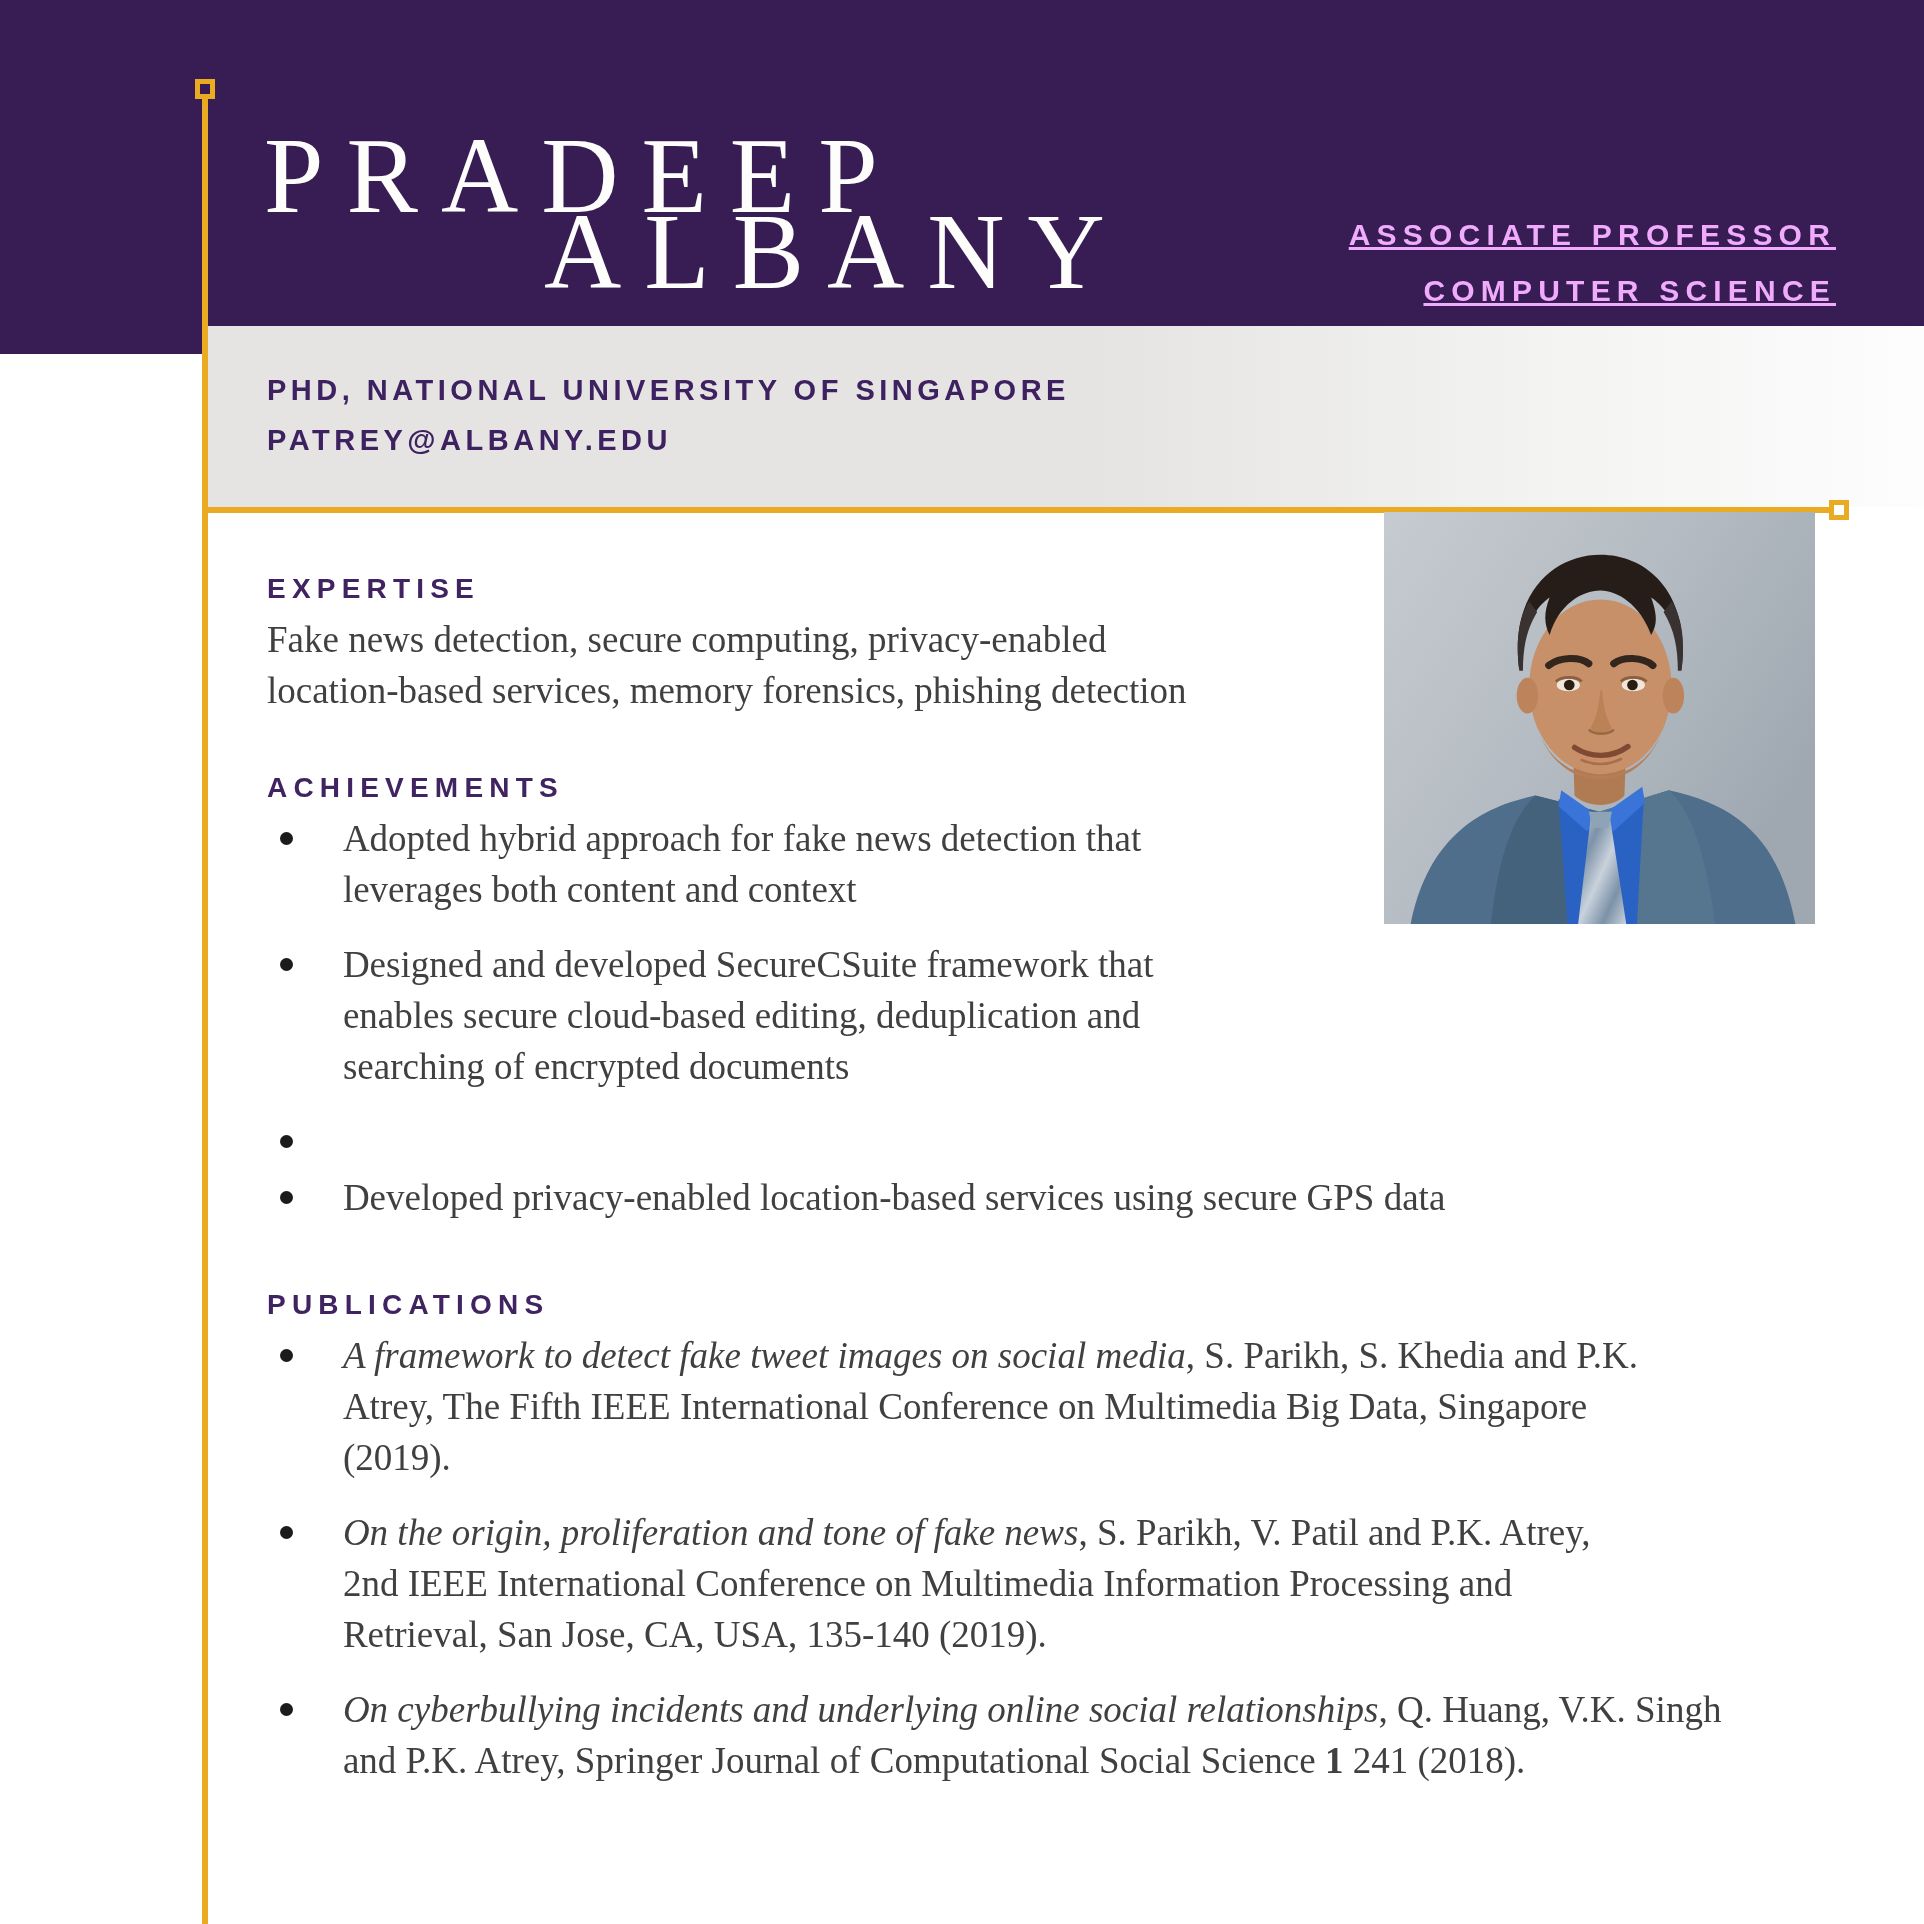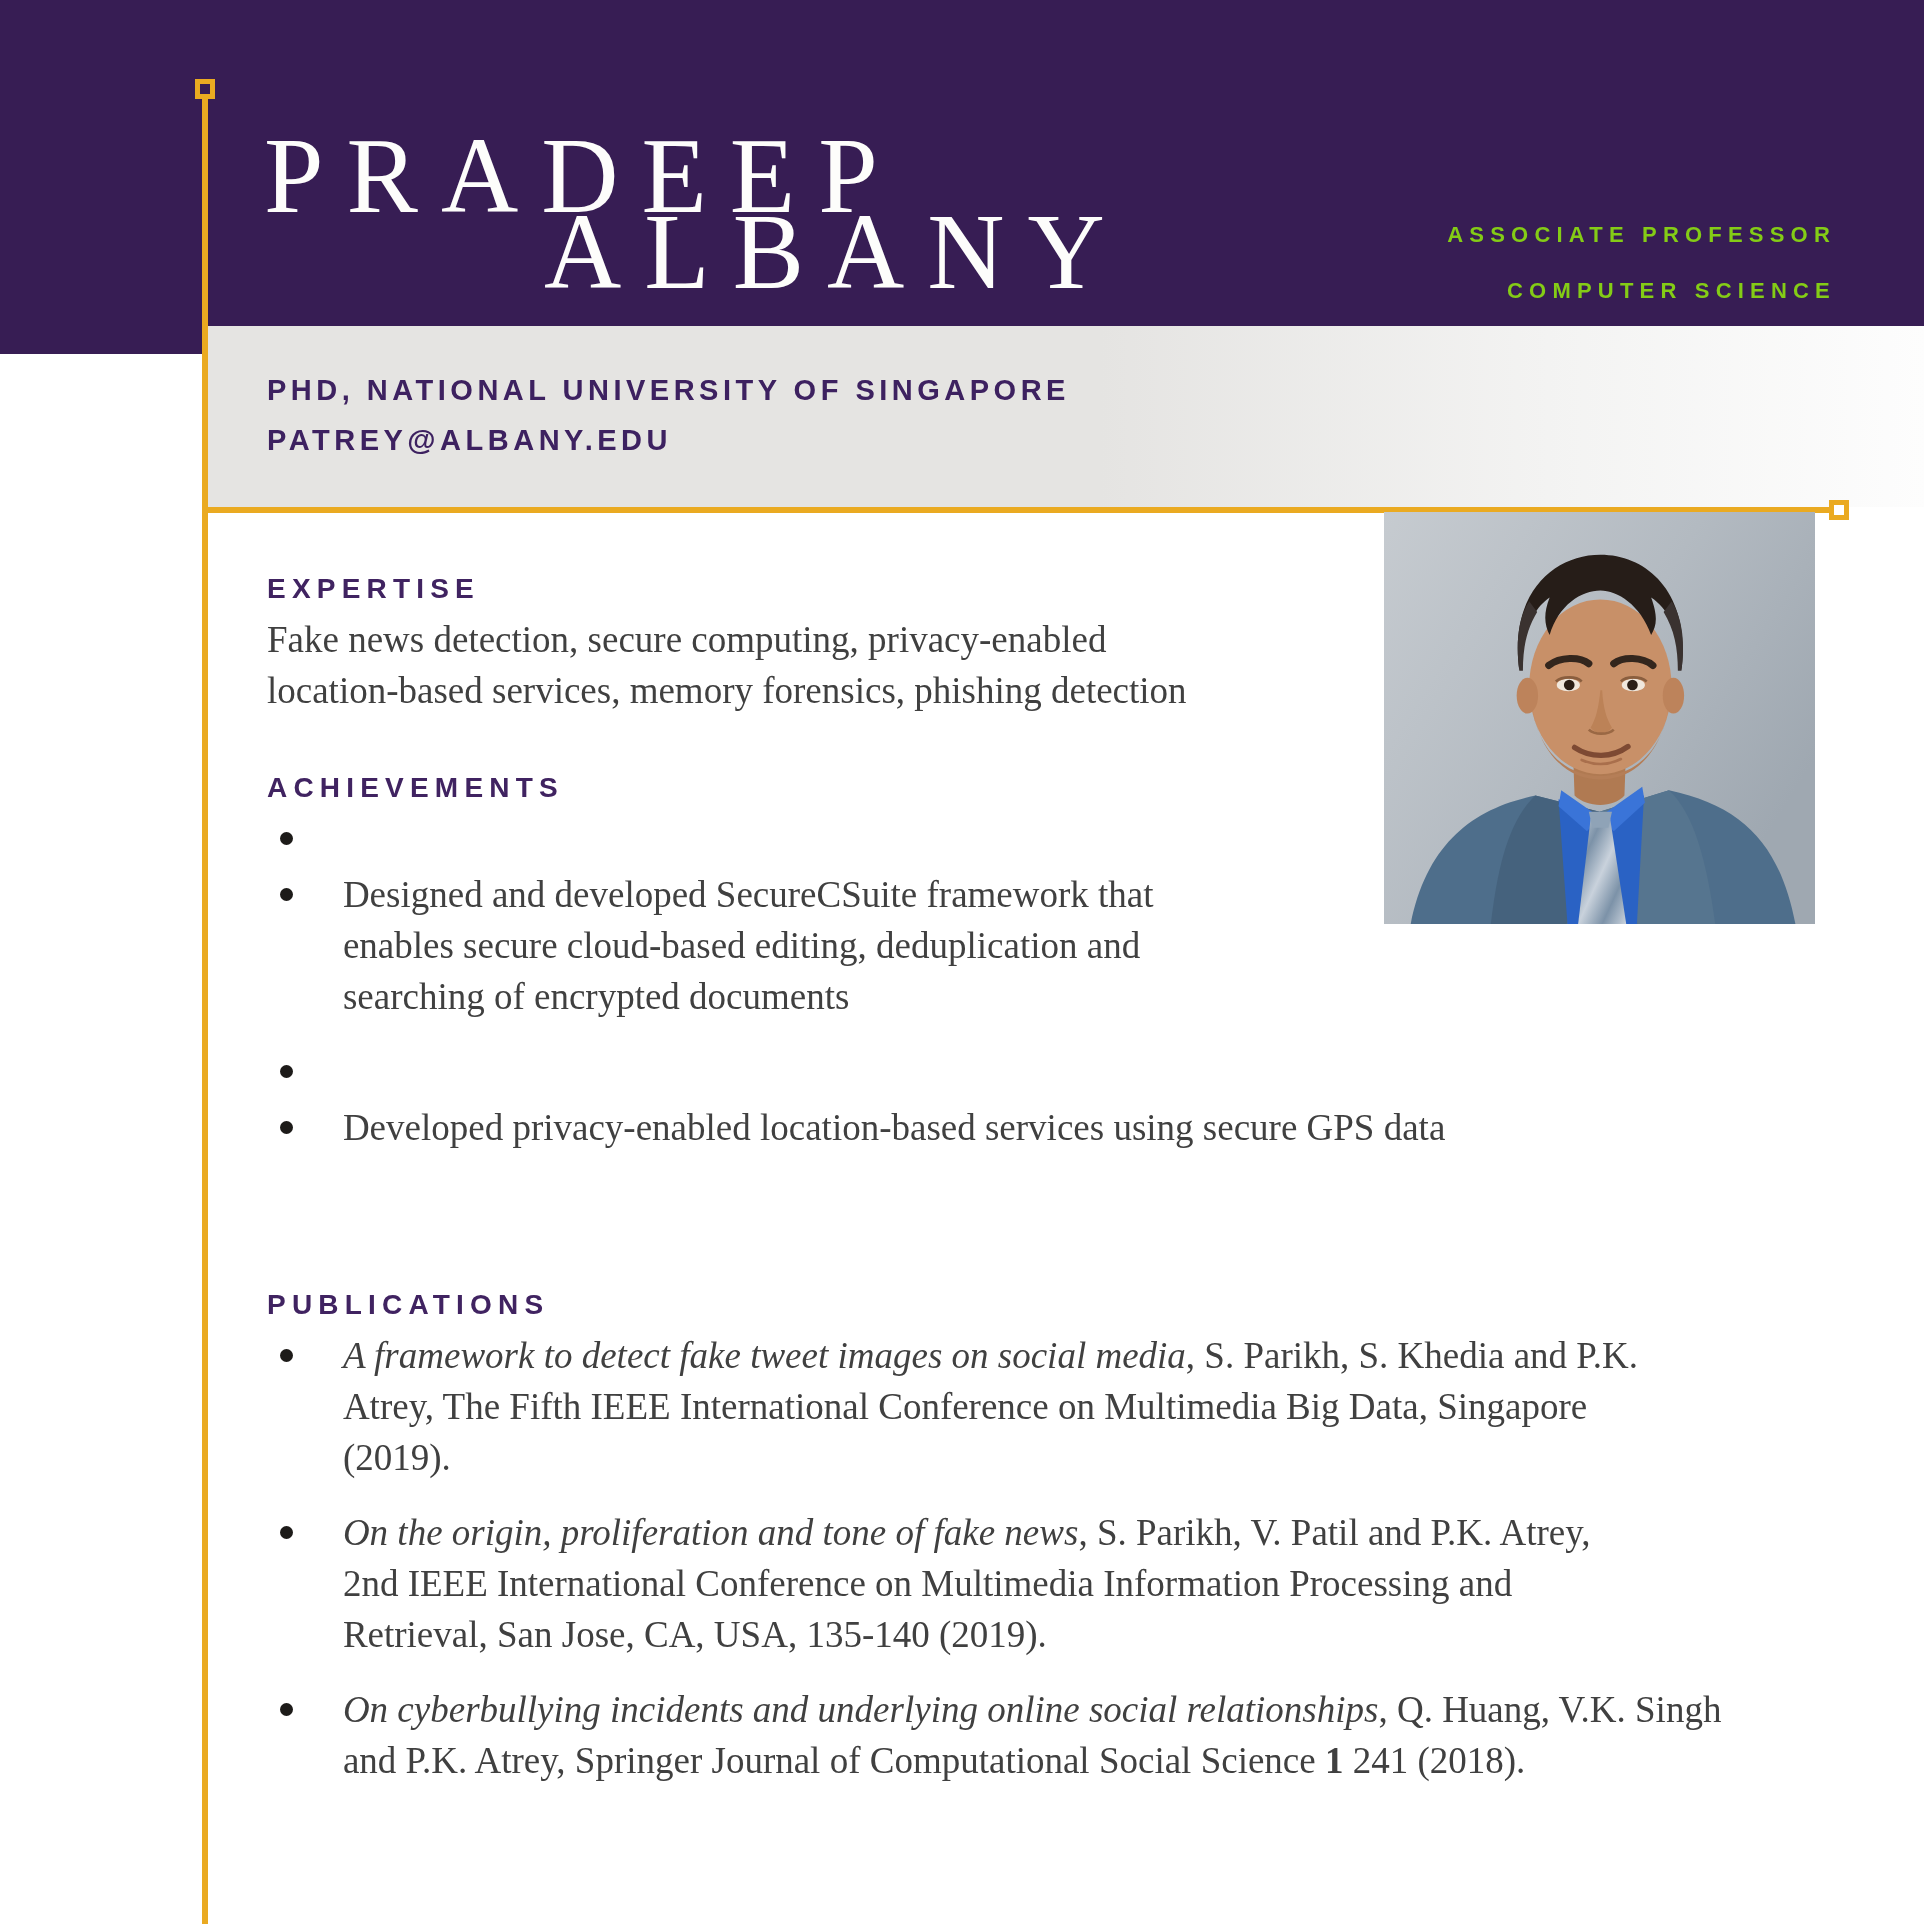--- a/index.html
+++ b/index.html
@@ -10,21 +10,21 @@
   
   .purple-header{position:absolute;left:0;top:0;width:1925px;height:354px;background:#371D54;}
   .name-first,.name-last{
     position:absolute;color:#FDFDFB;font-family:"Liberation Serif",serif;
     font-weight:400;font-size:107px;line-height:107px;letter-spacing:23px;white-space:nowrap;
   }
   .name-first{left:264px;top:123px;}
   .name-last{left:544px;top:199px;}
   .role-block{
     position:absolute;right:89px;top:207px;text-align:right;
-    color:#84cc16;font-weight:700;font-size:22px;line-height:56px;letter-spacing:6.2px;white-space:nowrap;
+    color:#f0abfc;font-weight:700;font-size:30px;line-height:56px;letter-spacing:6.2px;white-space:nowrap;text-decoration:underline;
   }
   
   .gold-sq{position:absolute;width:19.6px;height:19.6px;border:5.3px solid #EAAA21;box-sizing:border-box;background:transparent;}
   .sq-top{left:195px;top:79px;}
   .sq-right{left:1829px;top:500px;background:#ffffff;}
   .gold-vline{position:absolute;left:202px;top:99px;width:6.2px;height:1826px;background:#EAAA21;}
   .gold-hline{position:absolute;left:205px;top:507px;width:1626px;height:6.2px;background:#EAAA21;}
   
   .gray-band{
     position:absolute;left:205px;top:326px;width:1720px;height:181px;
@@ -137,20 +137,22 @@
 </div>
 
 <div class="sec-heading h-expertise">EXPERTISE</div>
 <div class="serif expertise-text">Fake news detection, secure computing, privacy-enabled
 location-based services, memory forensics, phishing detection</div>
 
 <div class="sec-heading h-achievements">ACHIEVEMENTS</div>
 <ul class="blist l-achievements">
   <li>
     <span class="dot"></span>
+    <span class="serif li-text">Adopted hybrid approach for fake news detection that
+leverages both content and context</span>
   </li>
   <li>
     <span class="dot"></span>
     <span class="serif li-text">Designed and developed SecureCSuite framework that
 enables secure cloud-based editing, deduplication and
 searching of encrypted documents</span>
   </li>
   <li>
     <span class="dot"></span>
   </li>

